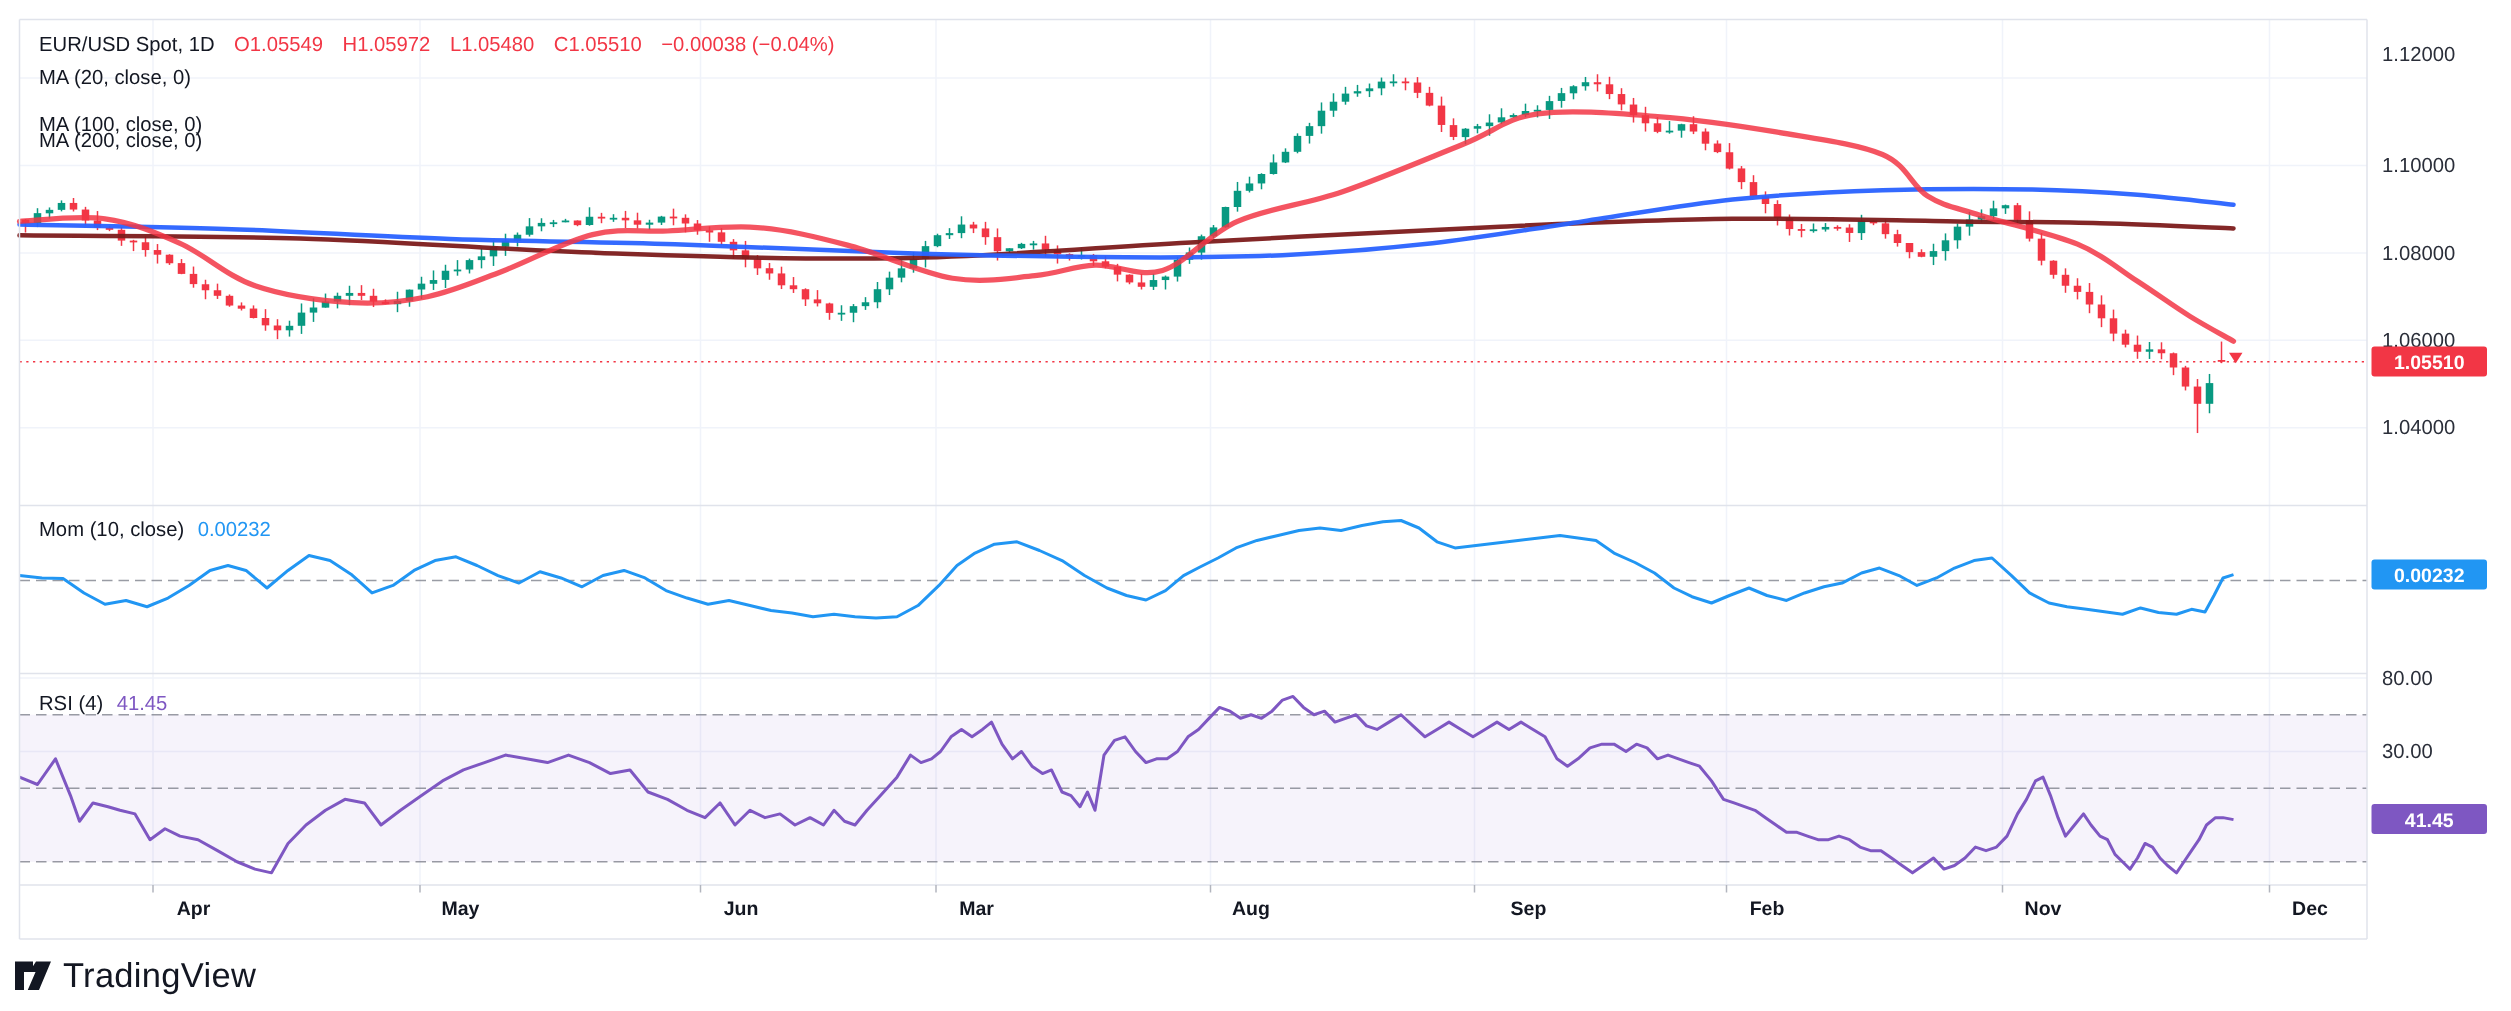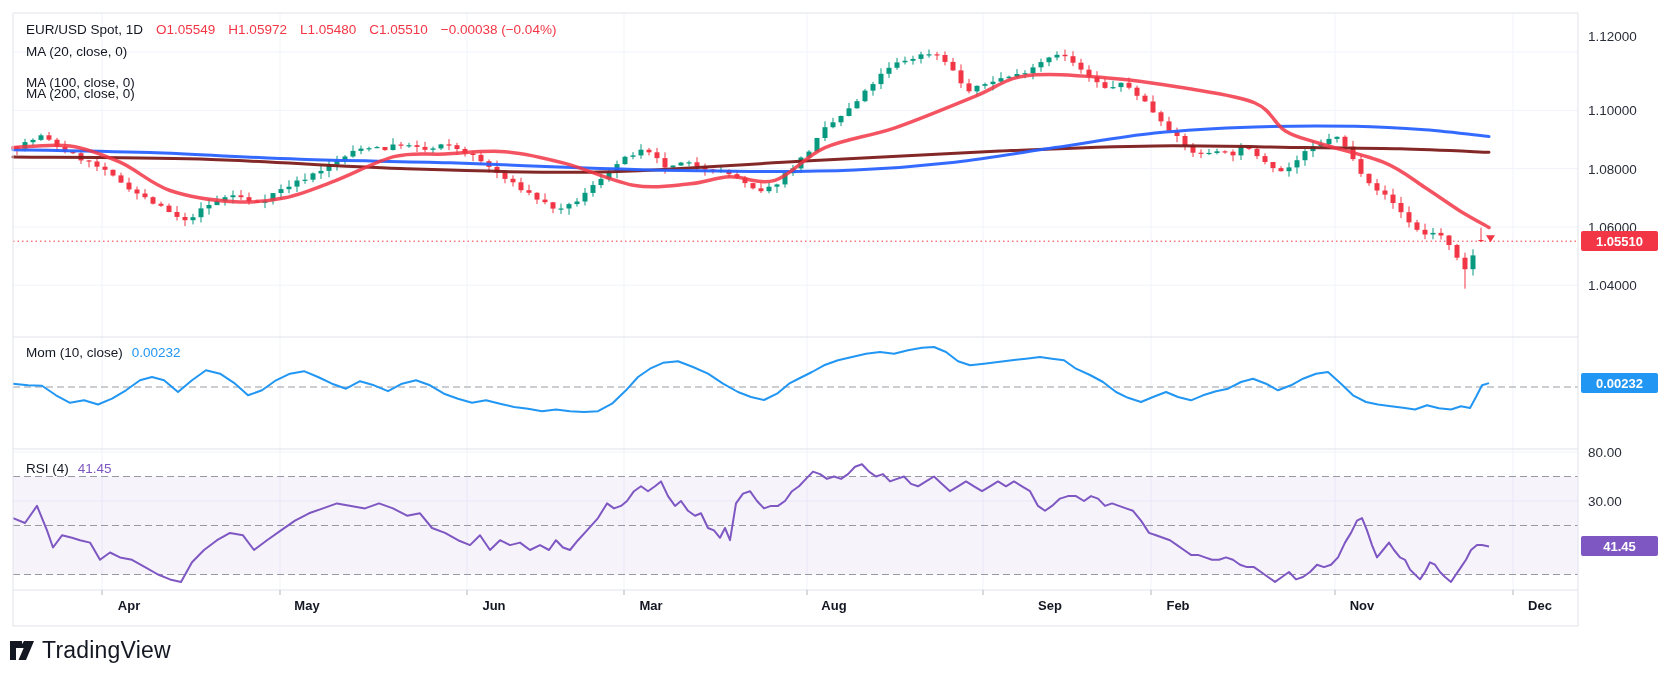--- a/index.html
+++ b/index.html
@@ -499,21 +499,21 @@
   <div class="badge" id="price-badge" style="background: rgb(242, 54, 69); top: 241.2px;">1.05510</div>
   <div class="badge" id="mom-badge" style="background: rgb(33, 150, 243); top: 383.133px;">0.00232</div>
   <div class="badge" id="rsi-badge" style="background: rgb(126, 87, 194); top: 546.447px;">41.45</div>
 
   <div id="time-axis">
       <div class="month-label" style="left: 102px;">Apr</div>
       <div class="month-label" style="left: 280px;">May</div>
       <div class="month-label" style="left: 467px; text-align: right;">Jun</div>
       <div class="month-label" style="left: 624px;">Mar</div>
       <div class="month-label" style="left: 807px;">Aug</div>
-      <div class="month-label" style="left: 1023px;">Sep</div>
+      <div class="month-label" style="left: 992px;">Sep</div>
       <div class="month-label" style="left: 1151px;">Feb</div>
       <div class="month-label" style="left: 1335px;">Nov</div>
       <div class="month-label" style="left: 1513px;">Dec</div>
     </div>
 
   <div id="footer">
     <svg width="25" height="21" viewBox="0 0 25 21">
       <path d="M0,1 h12 v7 h-6 v12 h-7 v-12 z" fill="#131722"></path>
       <path d="M14,1 h10 l-8,19 h-7.5 l5.2,-12 h-4.2 z" fill="#131722"></path>
     </svg>

